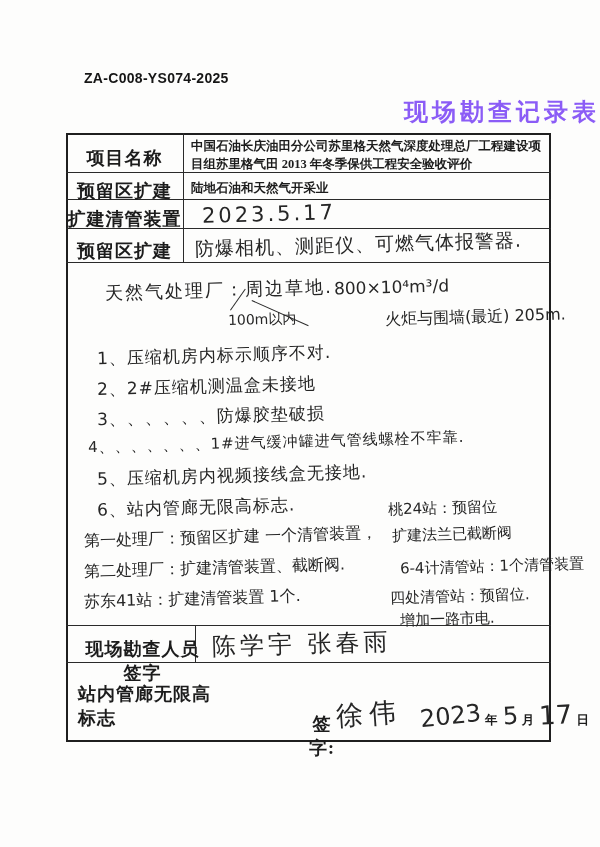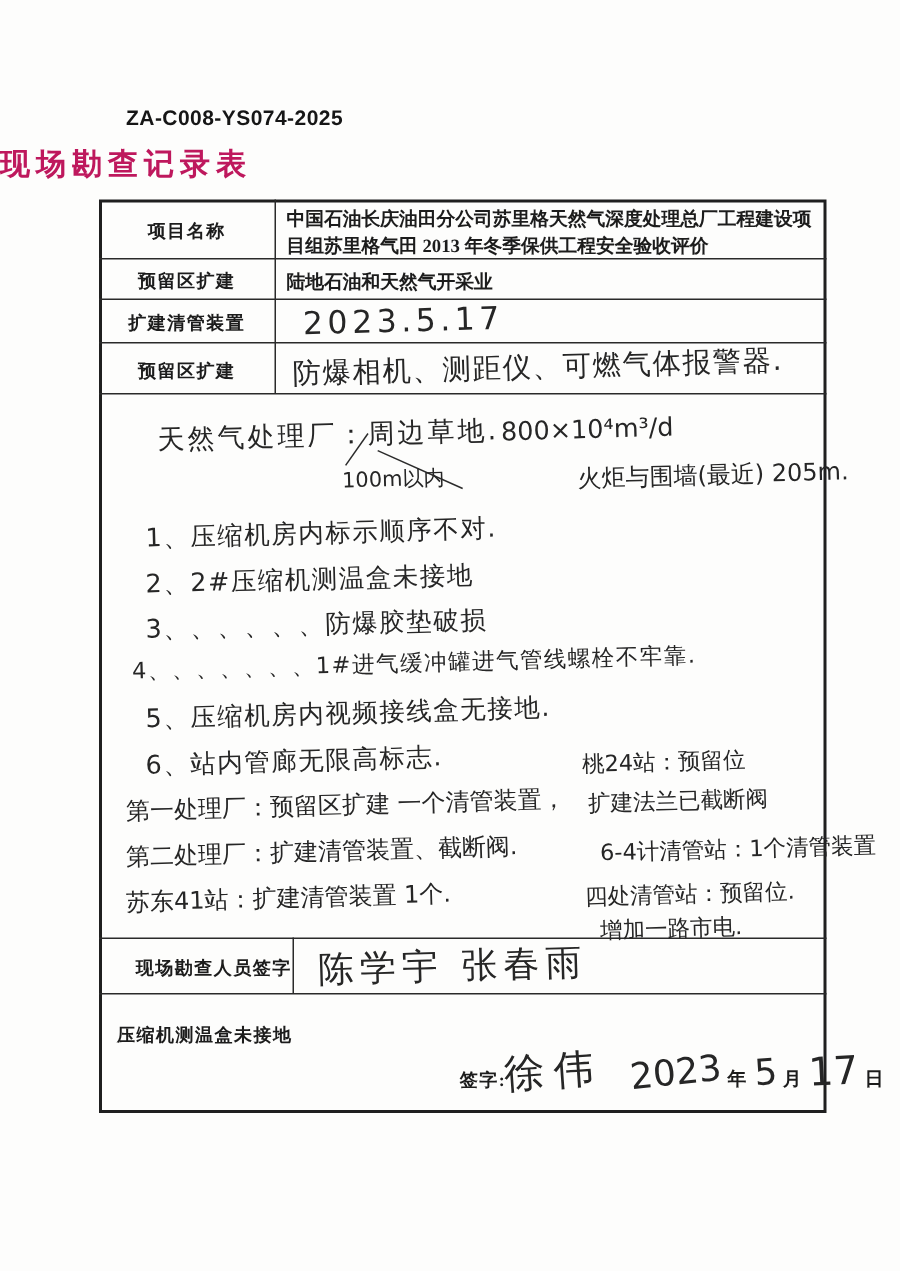--- a/index.html
+++ b/index.html
@@ -9,32 +9,32 @@
     font-family:"Liberation Serif","DejaVu Serif",serif;
     color:#1b1b1b;
   }
   .abs{position:absolute;}
   .doc-code{
     left:84px;top:70px;
     font-family:"Liberation Sans","DejaVu Sans",sans-serif;
     font-weight:bold;font-size:14px;letter-spacing:0.3px;color:#161616;
   }
   .page-title{
-    left:0;top:96px;width:600px;text-align:left;
-    font-size:20px;font-weight:bold;letter-spacing:4px;color:#be185d;
+    left:0;top:96px;width:600px;text-align:right;
+    font-size:24px;font-weight:bold;letter-spacing:4px;color:#8b5cf6;
   }
   
   .tbl-outer{
     left:66px;top:133px;width:485px;height:609px;
     border:2px solid #1f1f1f;box-sizing:border-box;
   }
   .hline{left:66px;width:485px;height:0;border-top:1.6px solid #2a2a2a;}
   .vline{width:0;border-left:1.6px solid #2a2a2a;}
   .cell-label{
-    font-size:12px;font-weight:bold;color:#1c1c1c;
+    font-size:18px;font-weight:bold;color:#1c1c1c;
     letter-spacing:1px;text-align:center;
   }
   .cell-value{
     font-size:12.5px;font-weight:bold;color:#1c1c1c;line-height:18px;
   }
   .hw{
     font-family:"DejaVu Sans",sans-serif;
     color:#262626;white-space:nowrap;
   }
   .tilt{transform:rotate(-1.6deg);}
@@ -92,21 +92,21 @@
 <div class="abs hw tilt" style="left:84px;top:589px;font-size:16px;">苏东41站：扩建清管装置 1个.</div>
 <div class="abs hw tilt" style="left:388px;top:499px;font-size:15px;">桃24站：预留位</div>
 <div class="abs hw tilt" style="left:392px;top:525px;font-size:15px;">扩建法兰已截断阀</div>
 <div class="abs hw tilt" style="left:400px;top:557px;font-size:15px;">6-4计清管站：1个清管装置</div>
 <div class="abs hw tilt" style="left:390px;top:587px;font-size:15px;">四处清管站：预留位.</div>
 <div class="abs hw tilt" style="left:400px;top:610px;font-size:15px;">增加一路市电.</div>
 
 <div class="abs cell-label" style="left:78px;top:637px;width:129px;">现场勘查人员签字</div>
 <div class="abs hw tilt" style="left:212px;top:628px;font-size:24px;letter-spacing:4px;">陈学宇  张春雨</div>
 
-<div class="abs cell-label" style="left:78px;top:682px;width:150px;text-align:left;">压缩机测温盒未接地</div>
+<div class="abs cell-label" style="left:78px;top:682px;width:150px;text-align:left;">站内管廊无限高标志</div>
 <div class="abs cell-label" style="left:305px;top:712px;width:34px;text-align:center;">签字:</div>
 <div class="abs hw" style="left:336px;top:696px;font-size:27px;letter-spacing:6px;transform:rotate(-4deg);">徐伟</div>
 <div class="abs" style="left:420px;top:700px;white-space:nowrap;">
   <span class="hw" style="font-size:24px;display:inline-block;transform:rotate(-6deg);">2023</span>
   <span class="cell-label" style="font-size:12.5px;">年</span>
   <span class="hw" style="font-size:24px;display:inline-block;transform:rotate(-4deg);">5</span>
   <span class="cell-label" style="font-size:12.5px;">月</span>
   <span class="hw" style="font-size:26px;display:inline-block;transform:rotate(-3deg);">17</span>
   <span class="cell-label" style="font-size:12.5px;">日</span>
 </div>

